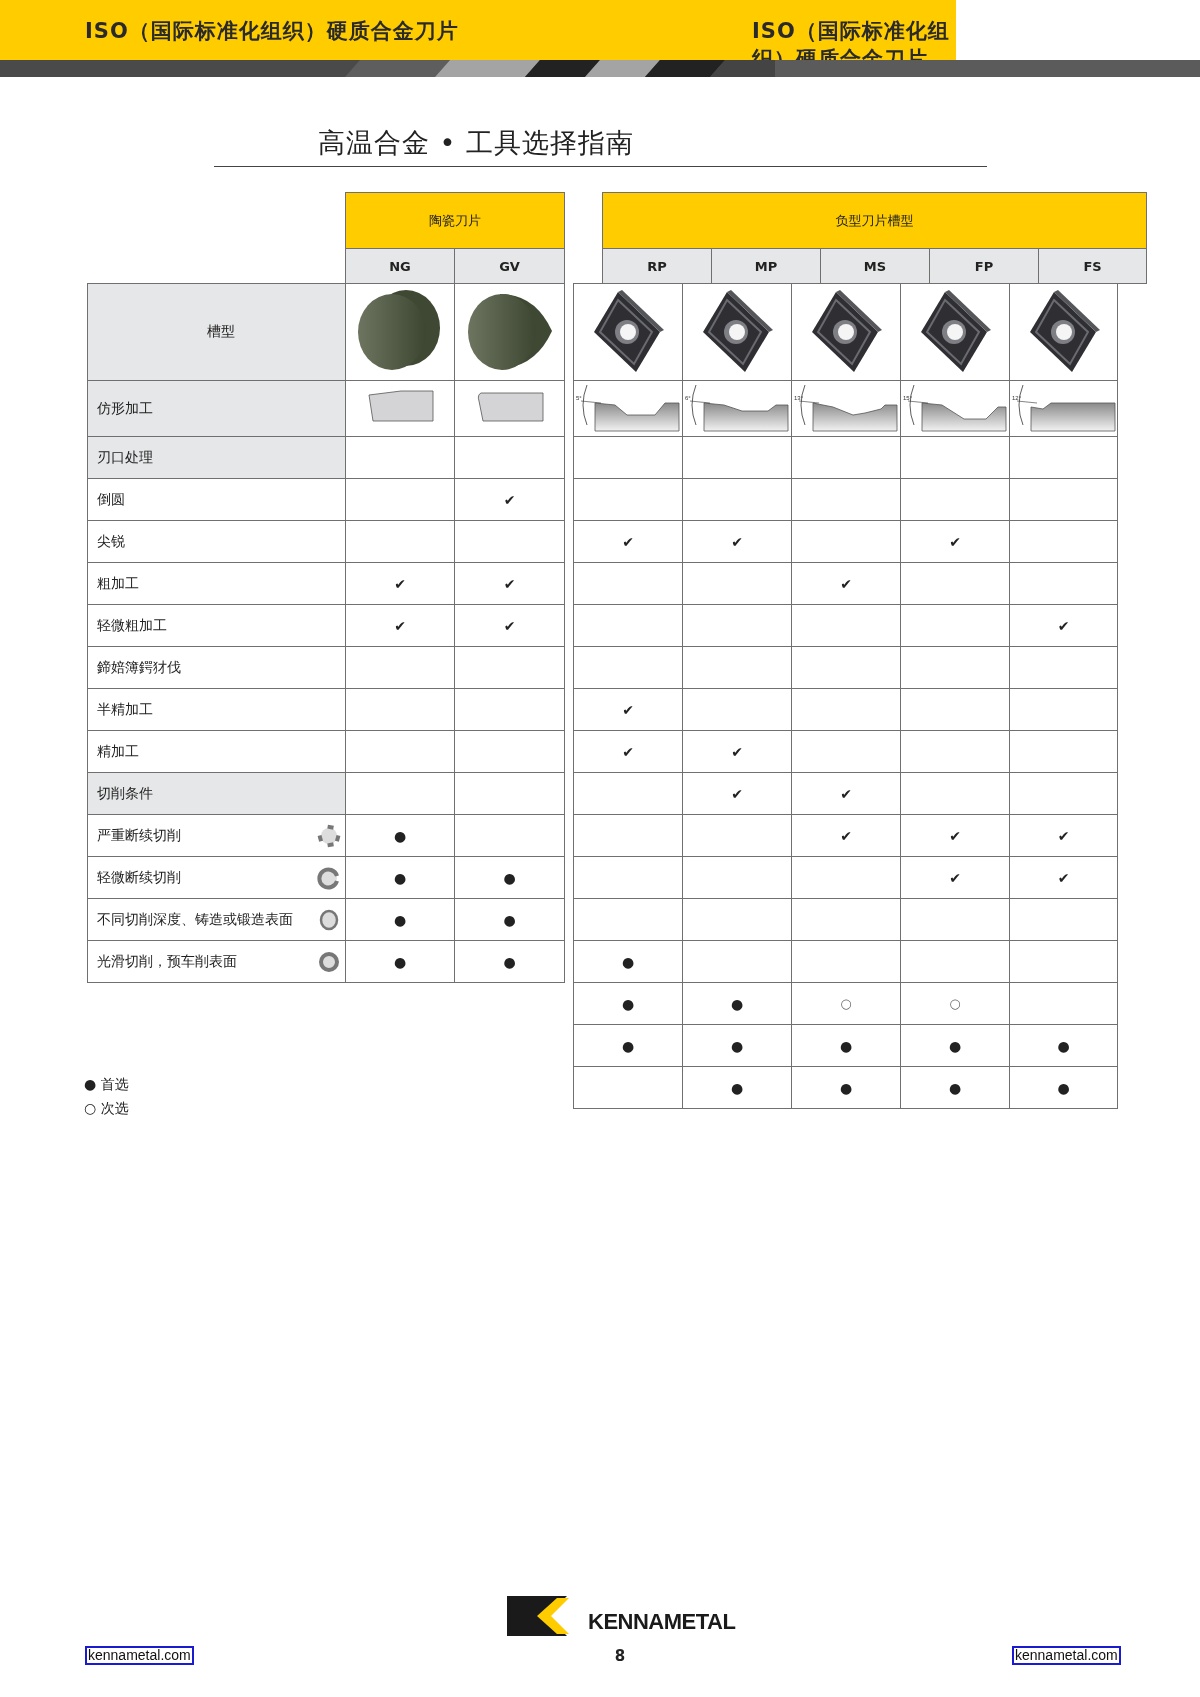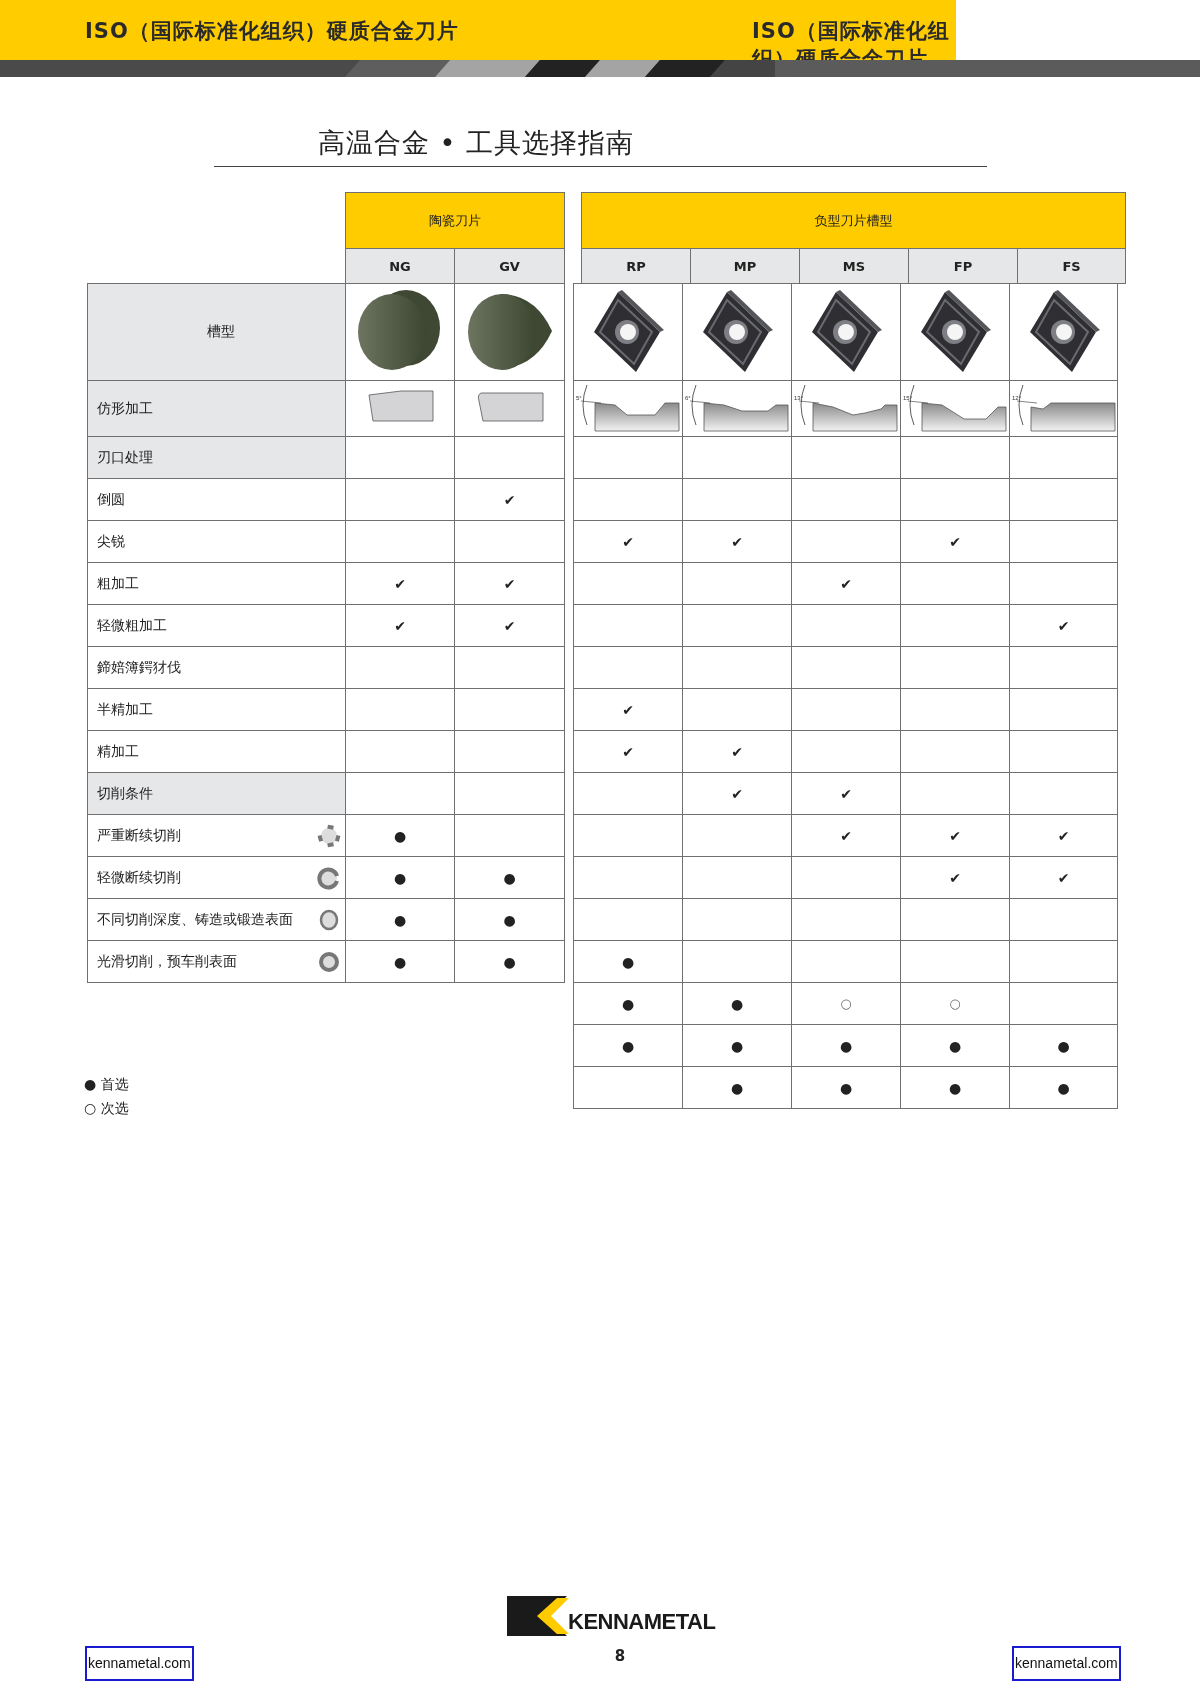--- a/index.html
+++ b/index.html
@@ -22,23 +22,23 @@
   td.lbl { text-align:left; padding-left:9px !important; height:41px; background:#fff; position:relative; }
   td.lbl.sect { background:#e6e7e8; }
   td.val { text-align:center; font-size:15px; height:41px; }
   td.img { height:96px; text-align:center; }
   td.prof { height:55px; text-align:center; }
   .it { font-style:italic; }
   .cond-icon { position:absolute; right:4px; top:50%; transform:translateY(-50%); width:24px; height:24px; }
 
   .legend { position:absolute; left:84px; top:1072px; font-size:14px; line-height:24px; }
   .logo { position:absolute; left:507px; top:1596px; width:202px; height:42px; }
-  .logo-text { position:absolute; left:568px; top:1609px; font-size:22px; font-weight:bold; color:#1a1a1a; letter-spacing:-0.5px; font-family:"Liberation Sans",sans-serif; }
+  .logo-text { position:absolute; left:588px; top:1609px; font-size:22px; font-weight:bold; color:#1a1a1a; letter-spacing:-0.5px; font-family:"Liberation Sans",sans-serif; }
   .page-num { position:absolute; left:0; width:1240px; text-align:center; top:1647px; font-size:15px; font-weight:bold; }
-  .foot-link { position:absolute; top:1646px; font-size:14px; color:#111; border:2px solid #1a1ad0; padding:8px 1px; line-height:15px; font-family:"Liberation Sans",sans-serif; }
+  .foot-link { position:absolute; top:1646px; font-size:14px; color:#111; border:2px solid #1a1ad0; padding:0 1px; line-height:15px; font-family:"Liberation Sans",sans-serif; }
 </style>
 </head>
 <body>
 
 <div class="hdr">
   <div class="hdr-title left">ISO（国际标准化组织）硬质合金刀片</div>
   <div class="hdr-title right">ISO（国际标准化组织）硬质合金刀片</div>
 </div>
 <div class="stripe">
   <svg width="1200" height="17" viewBox="0 0 1200 17">
@@ -65,21 +65,21 @@
   <tbody>
       <tr>
         <td class="grp" colspan="2">陶瓷刀片</td>
       </tr>
   <tr>
     <td class="code">NG</td>
     <td class="code">GV</td>
   </tr>
 </tbody>
   </table>
-<table class="grid ghead" style="left:581px; top:192px; width:544px;">
+<table class="grid ghead" style="left:602px; top:192px; width:544px;">
   <colgroup>
       <col style="width:109px">
       <col style="width:109px">
       <col style="width:109px">
       <col style="width:109px">
       <col style="width:108px">
     </colgroup>
   <tbody>
       <tr>
         <td class="grp" colspan="5">负型刀片槽型</td>

